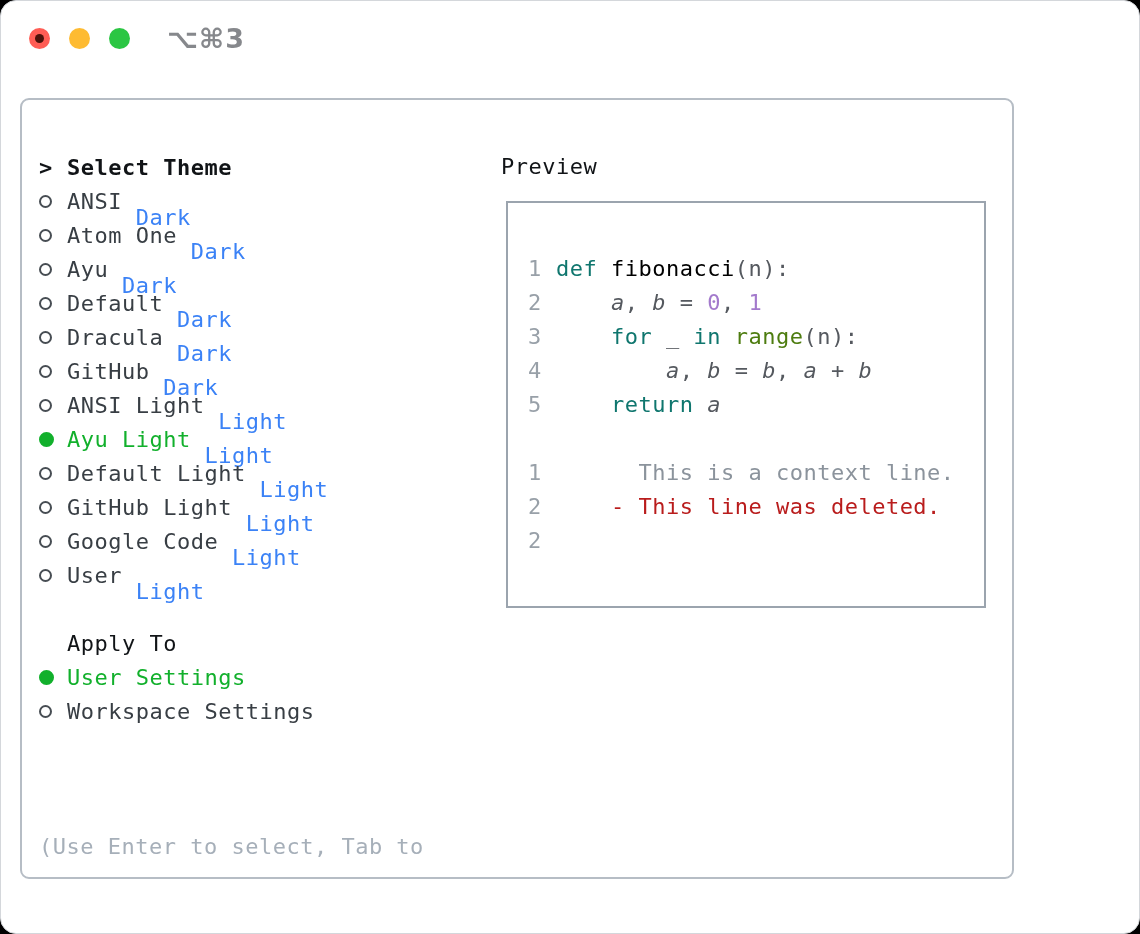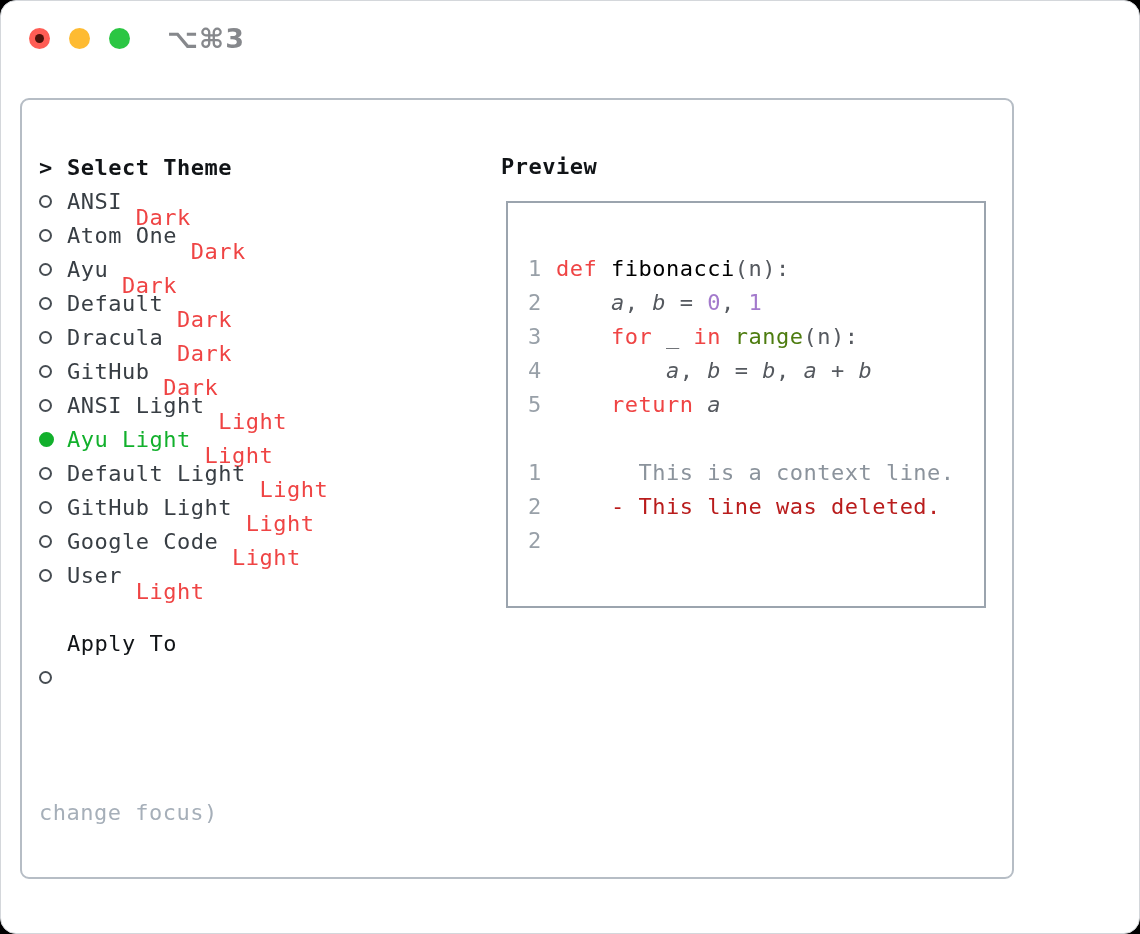--- a/index.html
+++ b/index.html
@@ -22,32 +22,32 @@
   
   .left-col{position:absolute;left:38px;top:149px;font-size:22px;letter-spacing:.5px;color:#383e44;}
   .row{display:flex;align-items:center;height:34px;white-space:pre;}
   .marker{display:inline-flex;align-items:center;width:28px;flex:0 0 28px;}
   .radio{width:13px;height:13px;border-radius:50%;border:2px solid #474d53;box-sizing:border-box;background:transparent;}
   .radio.sel{background:#12b02c;border-color:#12b02c;width:15px;height:15px;}
   .prompt{font-weight:bold;color:#111417;}
   .hdr{font-weight:bold;color:#111417;}
   .item-name{color:#383e44;}
   .item-name.sel{color:#12b02c;}
-  .item-variant{color:#ef4444;margin-top:32px;}
+  .item-variant{color:#3b82f6;margin-top:32px;}
   .spacer{height:34px;}
   .hint{color:#a6afb9;line-height:34px;margin-top:34px;white-space:pre;}
 
   
-  .preview-title{position:absolute;left:500px;top:149px;height:34px;line-height:34px;font-size:22px;font-weight:bold;color:#111417;letter-spacing:.5px;}
+  .preview-title{position:absolute;left:500px;top:149px;height:34px;line-height:34px;font-size:22px;font-weight:normal;color:#111417;letter-spacing:.5px;}
   .preview-box{position:absolute;left:505px;top:200px;width:480px;height:407px;border:2px solid #9ba4ae;box-sizing:border-box;background:#fff;padding:49px 0 0 20px;overflow:hidden;}
   .code-line{display:flex;height:34px;line-height:34px;font-size:22px;letter-spacing:.5px;white-space:pre;}
   .ln{width:28px;flex:0 0 28px;color:#98a0a8;}
   .tok{white-space:pre;}
   .tok.pl{color:#55595f;}
-  .tok.kw{color:#ef4444;text-align:right;}
+  .tok.kw{color:#0f766e;text-align:right;}
   .tok.fn{color:#000000;}
   .tok.rng{color:#4d7c0f;}
   .tok.num{color:#a37acc;}
   .tok.var{color:#55595f;font-style:italic;}
   .tok.ctx{color:#8b939c;}
   .tok.del{color:#b91c1c;}
   .tok.add{color:#17bd2b;}
 </style>
 </head>
 <body>
@@ -83,24 +83,26 @@
           <div class="row"><span class="marker"><span class="radio"></span></span><span class="item-name">Google Code</span><span class="item-variant"> Light</span></div>
           <div class="row"><span class="marker"><span class="radio"></span></span><span class="item-name">User</span><span class="item-variant"> Light</span></div>
         </div>
 
       <div class="spacer"></div>
       <div class="row">
         <span class="marker"></span>
         <span class="item-name" style="color:#111417">Apply To</span>
       </div>
       <div id="apply-list">
-          <div class="row"><span class="marker"><span class="radio"></span></span></div>
+          <div class="row"><span class="marker"><span class="radio sel"></span></span><span class="item-name sel">User Settings</span></div>
+          <div class="row"><span class="marker"><span class="radio"></span></span><span class="item-name">Workspace Settings</span></div>
         </div>
 
       <div class="hint">
+        <div>(Use Enter to select, Tab to</div>
         <div>change focus)</div>
       </div>
     </div>
 
     <div class="preview-title">Preview</div>
     <div class="preview-box" id="preview-code">
         <div class="code-line"><span class="ln">1</span><span class="tok kw">def</span><span class="tok pl"> </span><span class="tok fn">fibonacci</span><span class="tok pl">(n):</span></div>
         <div class="code-line"><span class="ln">2</span><span class="tok pl">    </span><span class="tok var">a</span><span class="tok pl">, </span><span class="tok var">b</span><span class="tok pl"> = </span><span class="tok num">0</span><span class="tok pl">, </span><span class="tok num">1</span></div>
         <div class="code-line"><span class="ln">3</span><span class="tok pl">    </span><span class="tok kw">for</span><span class="tok pl"> _ </span><span class="tok kw">in</span><span class="tok pl"> </span><span class="tok rng">range</span><span class="tok pl">(n):</span></div>
         <div class="code-line"><span class="ln">4</span><span class="tok pl">        </span><span class="tok var">a</span><span class="tok pl">, </span><span class="tok var">b</span><span class="tok pl"> = </span><span class="tok var">b</span><span class="tok pl">, </span><span class="tok var">a</span><span class="tok pl"> + </span><span class="tok var">b</span></div>

